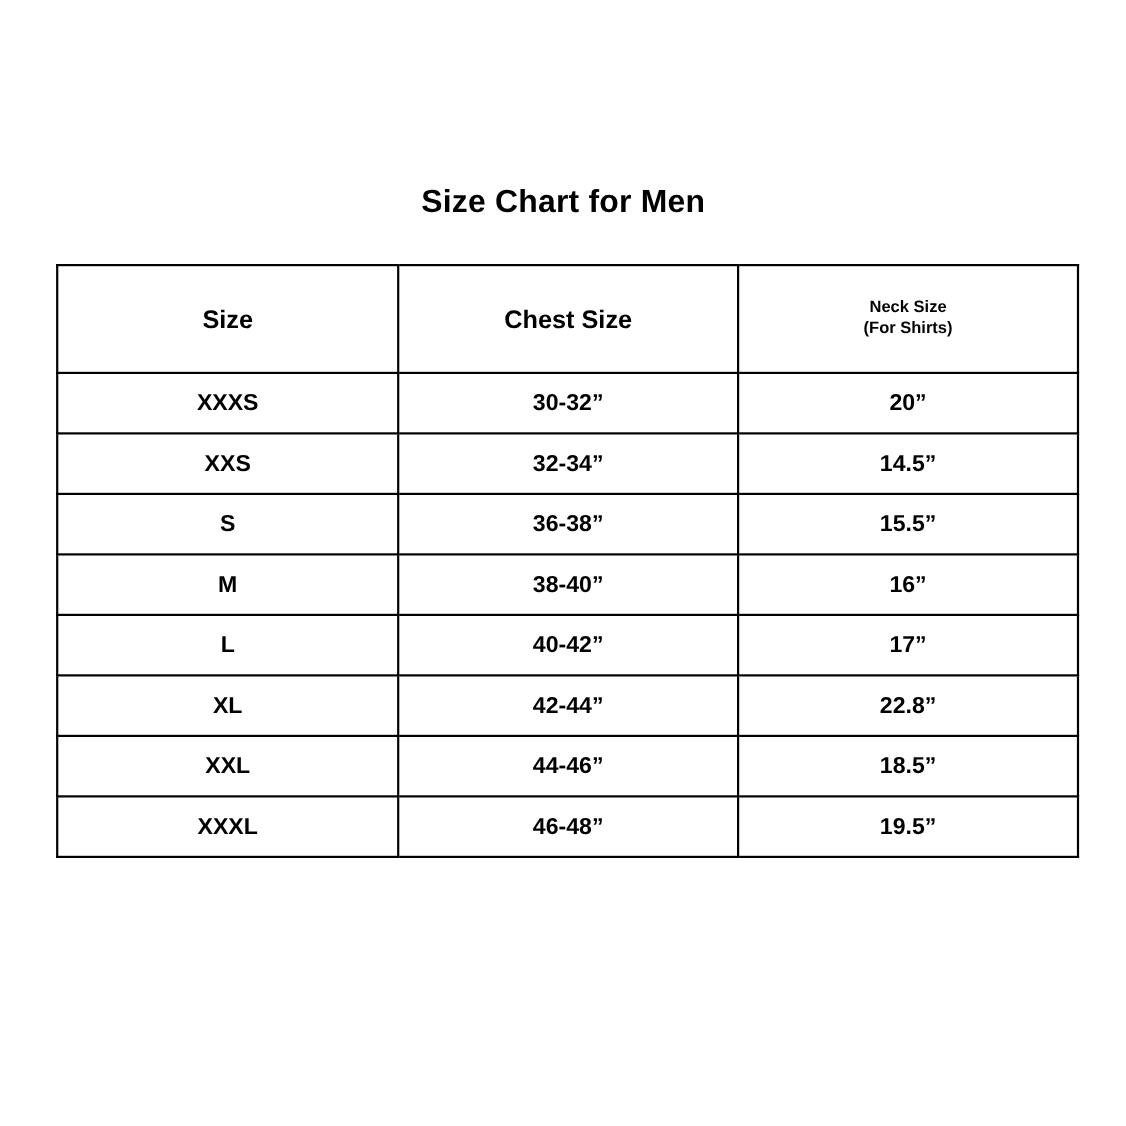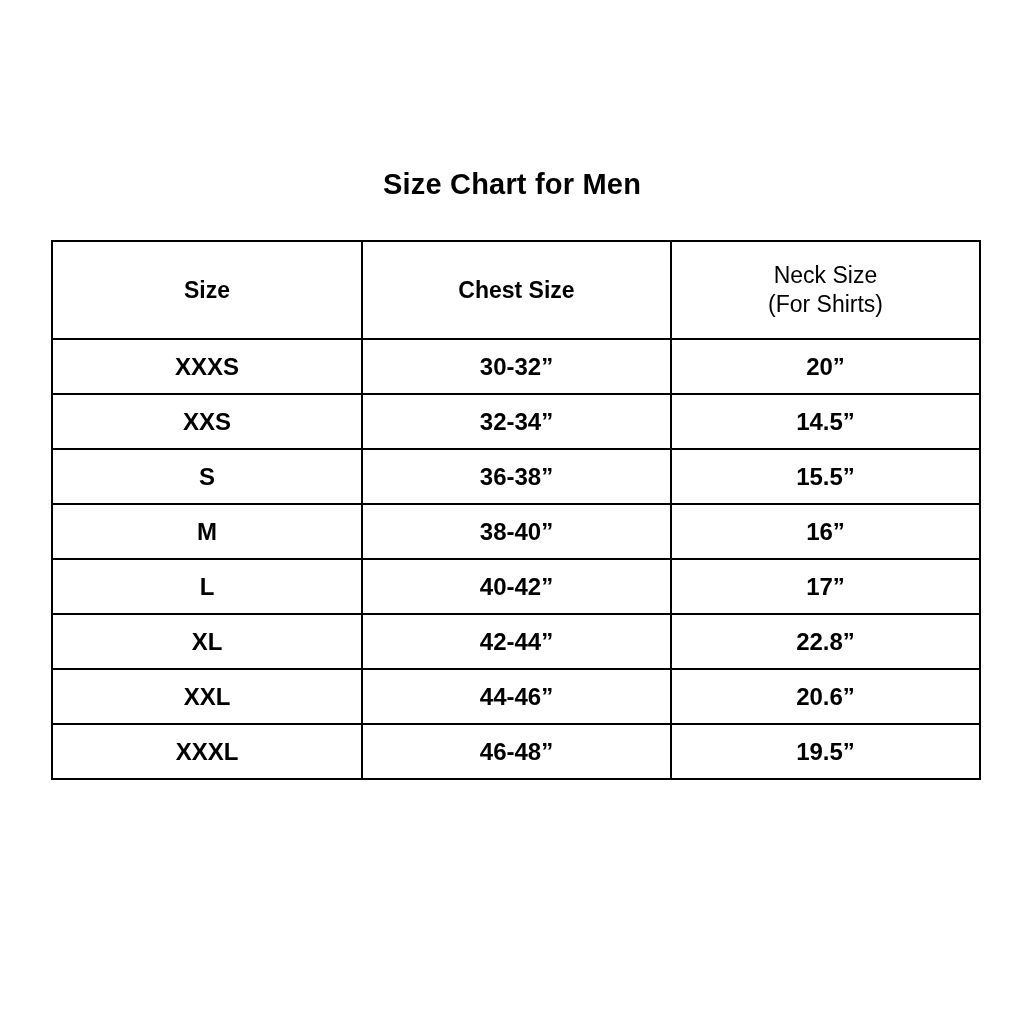--- a/index.html
+++ b/index.html
@@ -51,29 +51,29 @@
     color: #000000;
     padding: 0;
   }
   table.size-table thead th {
     height: 96px;
     font-size: 23px;
     line-height: 1.25;
   }
   table.size-table tbody td {
     height: 53px;
-    font-size: 24px;
+    font-size: 21px;
   }
   .col-size { width: 308px; }
   .col-chest { width: 307px; border-radius: 21px; }
   .col-neck { width: 307px; }
   .sub {
     display: block;
-    font-size: 23px;
-    font-weight: normal;
+    font-size: 15px;
+    font-weight: bold;
   }
 </style>
 </head>
 <body>
 
 <div class="page">
 
   <div class="chart-title">Size Chart for Men</div>
 
   <table class="size-table">
@@ -114,21 +114,21 @@
         <td>17”</td>
       </tr>
       <tr>
         <td>XL</td>
         <td>42-44”</td>
         <td>22.8”</td>
       </tr>
       <tr>
         <td>XXL</td>
         <td>44-46”</td>
-        <td>20.6”</td>
+        <td>18.5”</td>
       </tr>
       <tr>
         <td>XXXL</td>
         <td>46-48”</td>
         <td>19.5”</td>
       </tr>
     </tbody>
   </table>
 
 </div>

